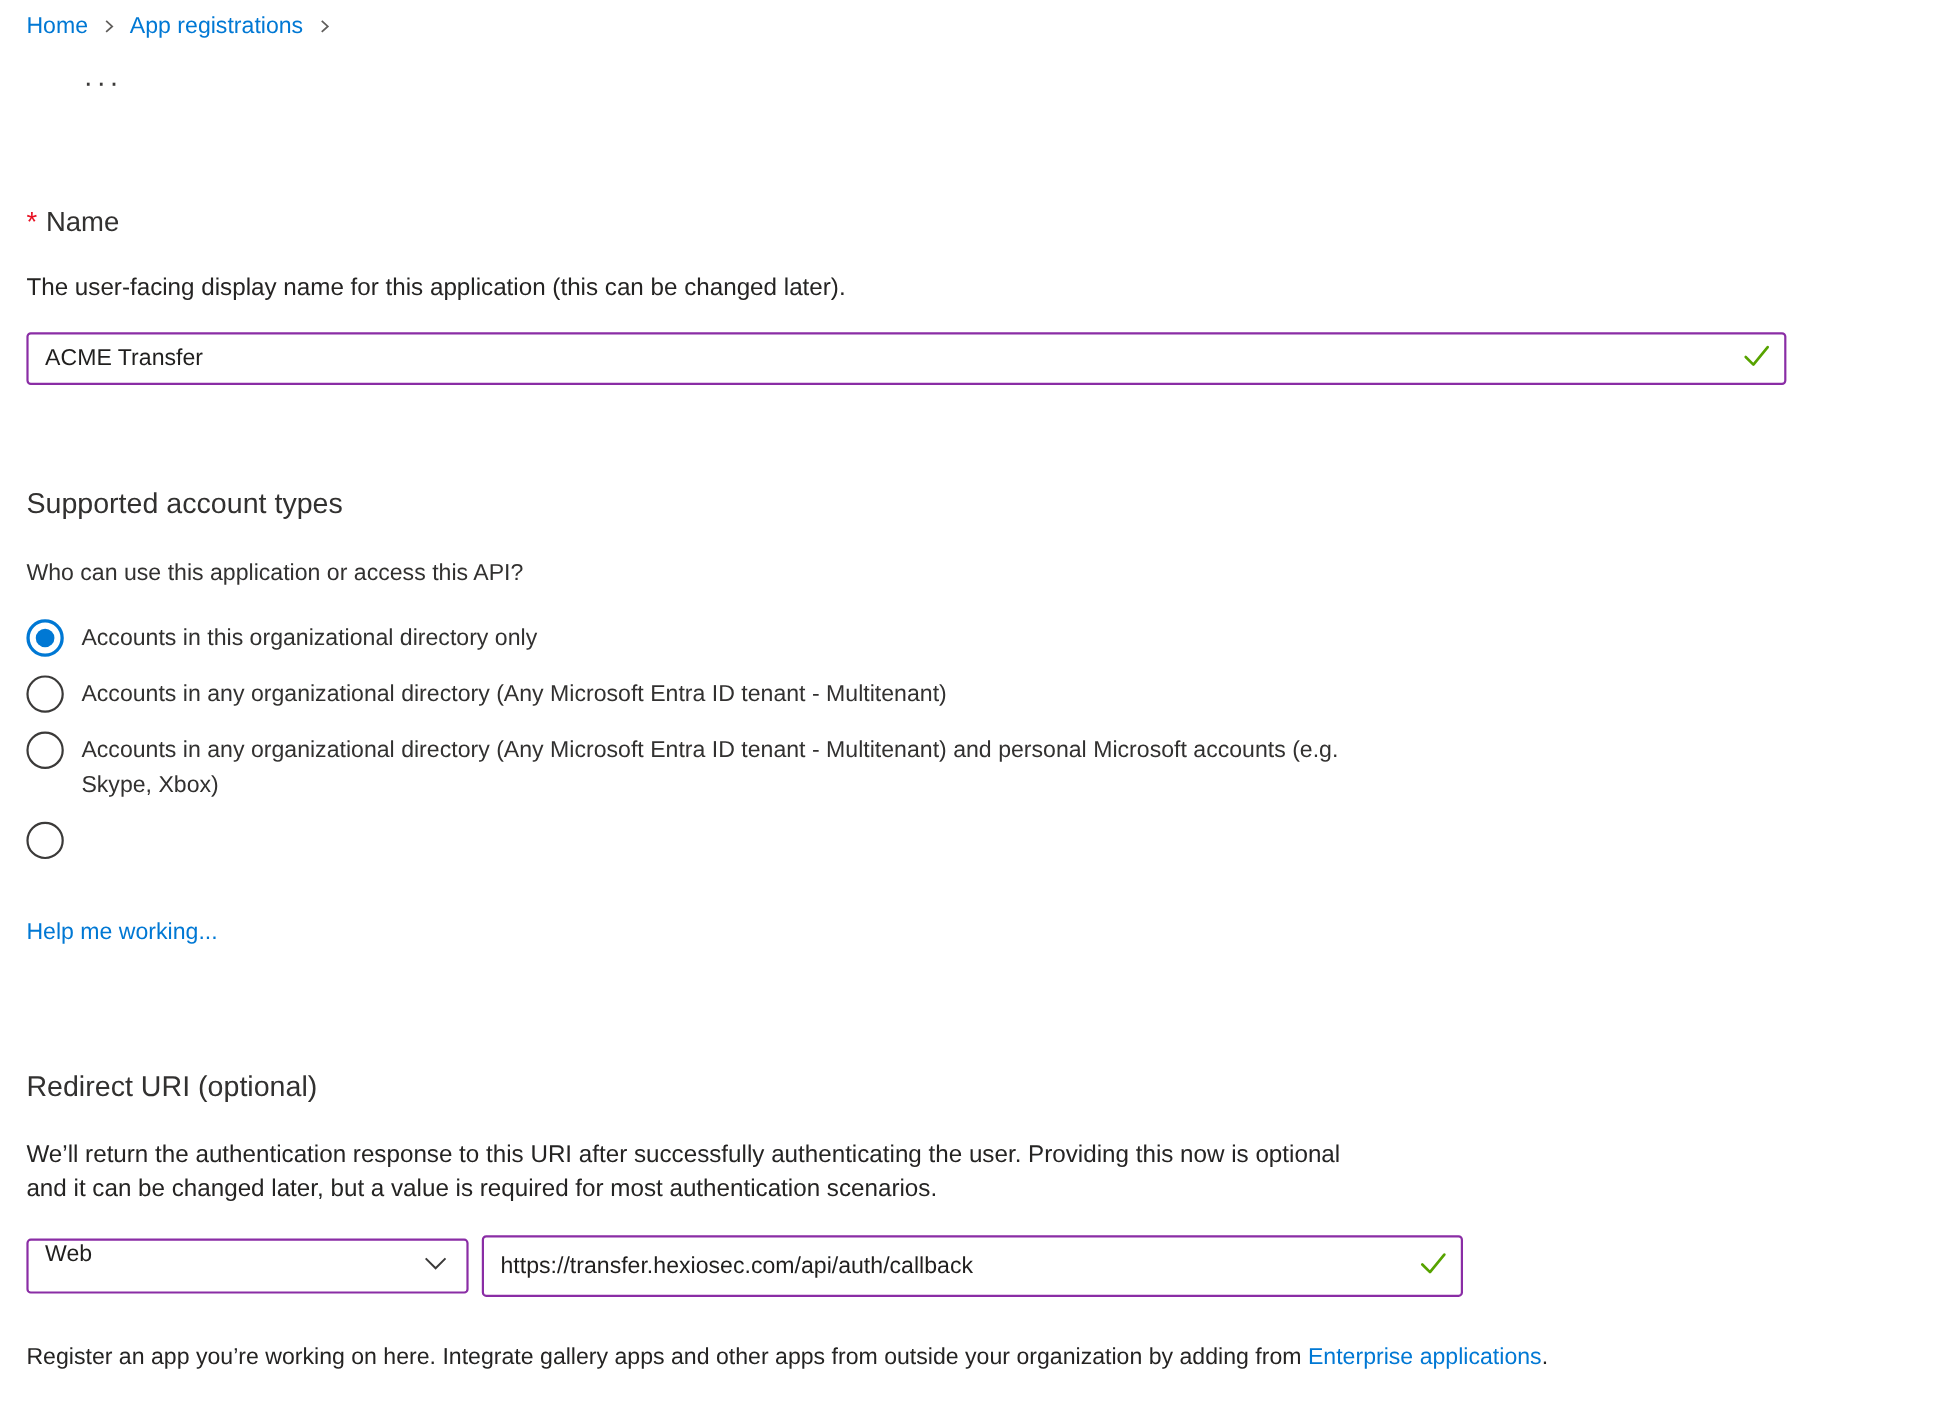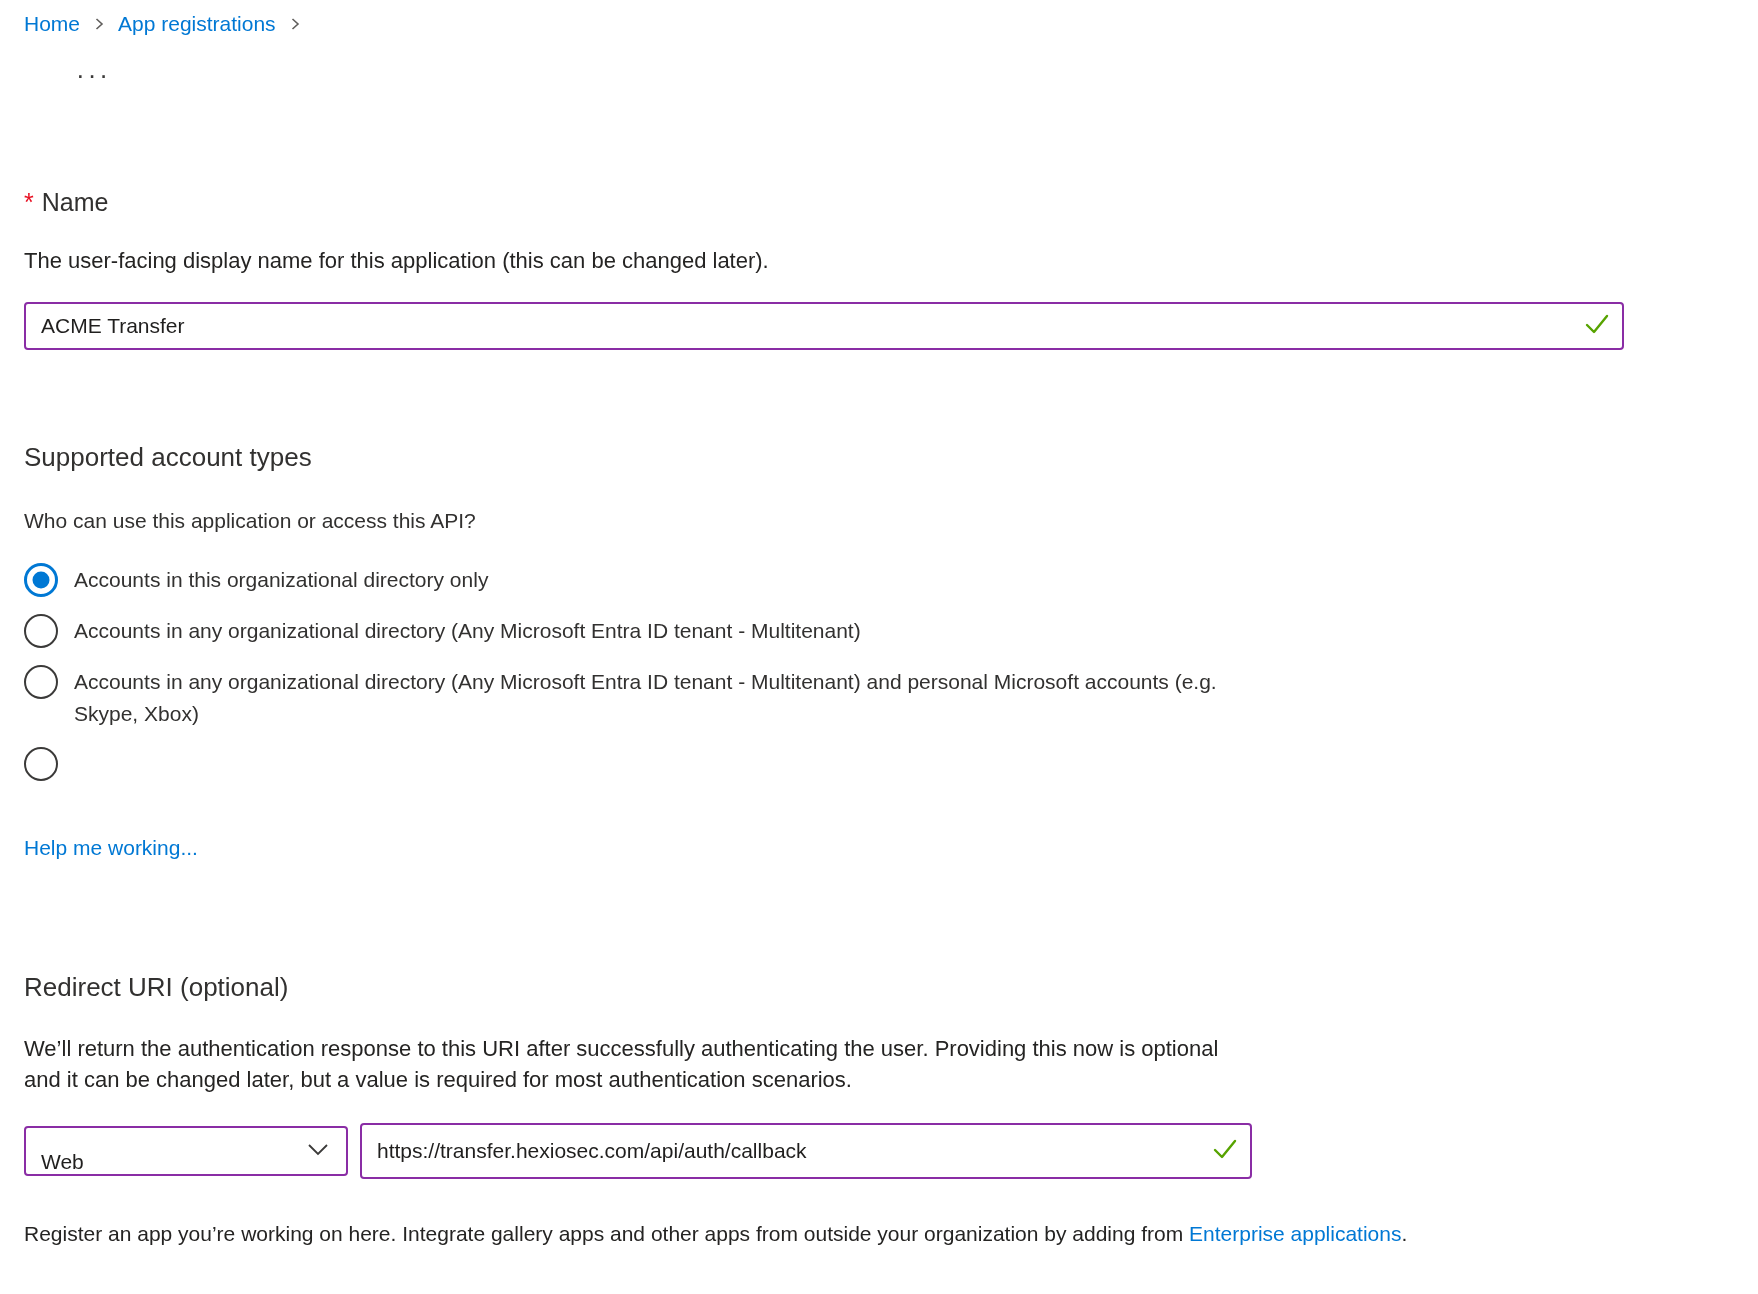--- a/index.html
+++ b/index.html
@@ -62,23 +62,23 @@
   .radio-label { font-size: 21px; line-height: 32px; margin-left: 16px; padding-top: 1px; max-width: 1150px; }
 
   .link { color: #0078d4; text-decoration: none; cursor: pointer; font-size: 21px; }
   .help-link { display: inline-block; margin-top: 38px; }
 
   
   .redirect-heading { margin-top: 112px; }
   .redirect-desc { margin-top: 30px; max-width: 1200px; }
   .uri-row { display: flex; align-items: center; margin-top: 28px; gap: 12px; }
   .select-box {
-    position: relative; width: 324px; height: 50px;
+    position: relative; width: 402px; height: 50px;
     border: 2px solid #8a2da5; border-radius: 4px; background: #fff;
-    display: flex; align-items: flex-end; padding: 0 48px 0 15px;
+    display: flex; align-items: flex-start; padding: 0 48px 0 15px;
     font-size: 21px; color: #201f1e; cursor: pointer;
   }
   .select-chevron { position: absolute; right: 16px; top: 50%; transform: translateY(-50%); }
   #uri-input-wrap { width: 892px; }
   #uri-input-wrap .text-input { height: 56px; }
 
   
   .footer { margin-top: 40px; font-size: 21px; color: #252423; line-height: 30px; }
 </style>
 </head>

